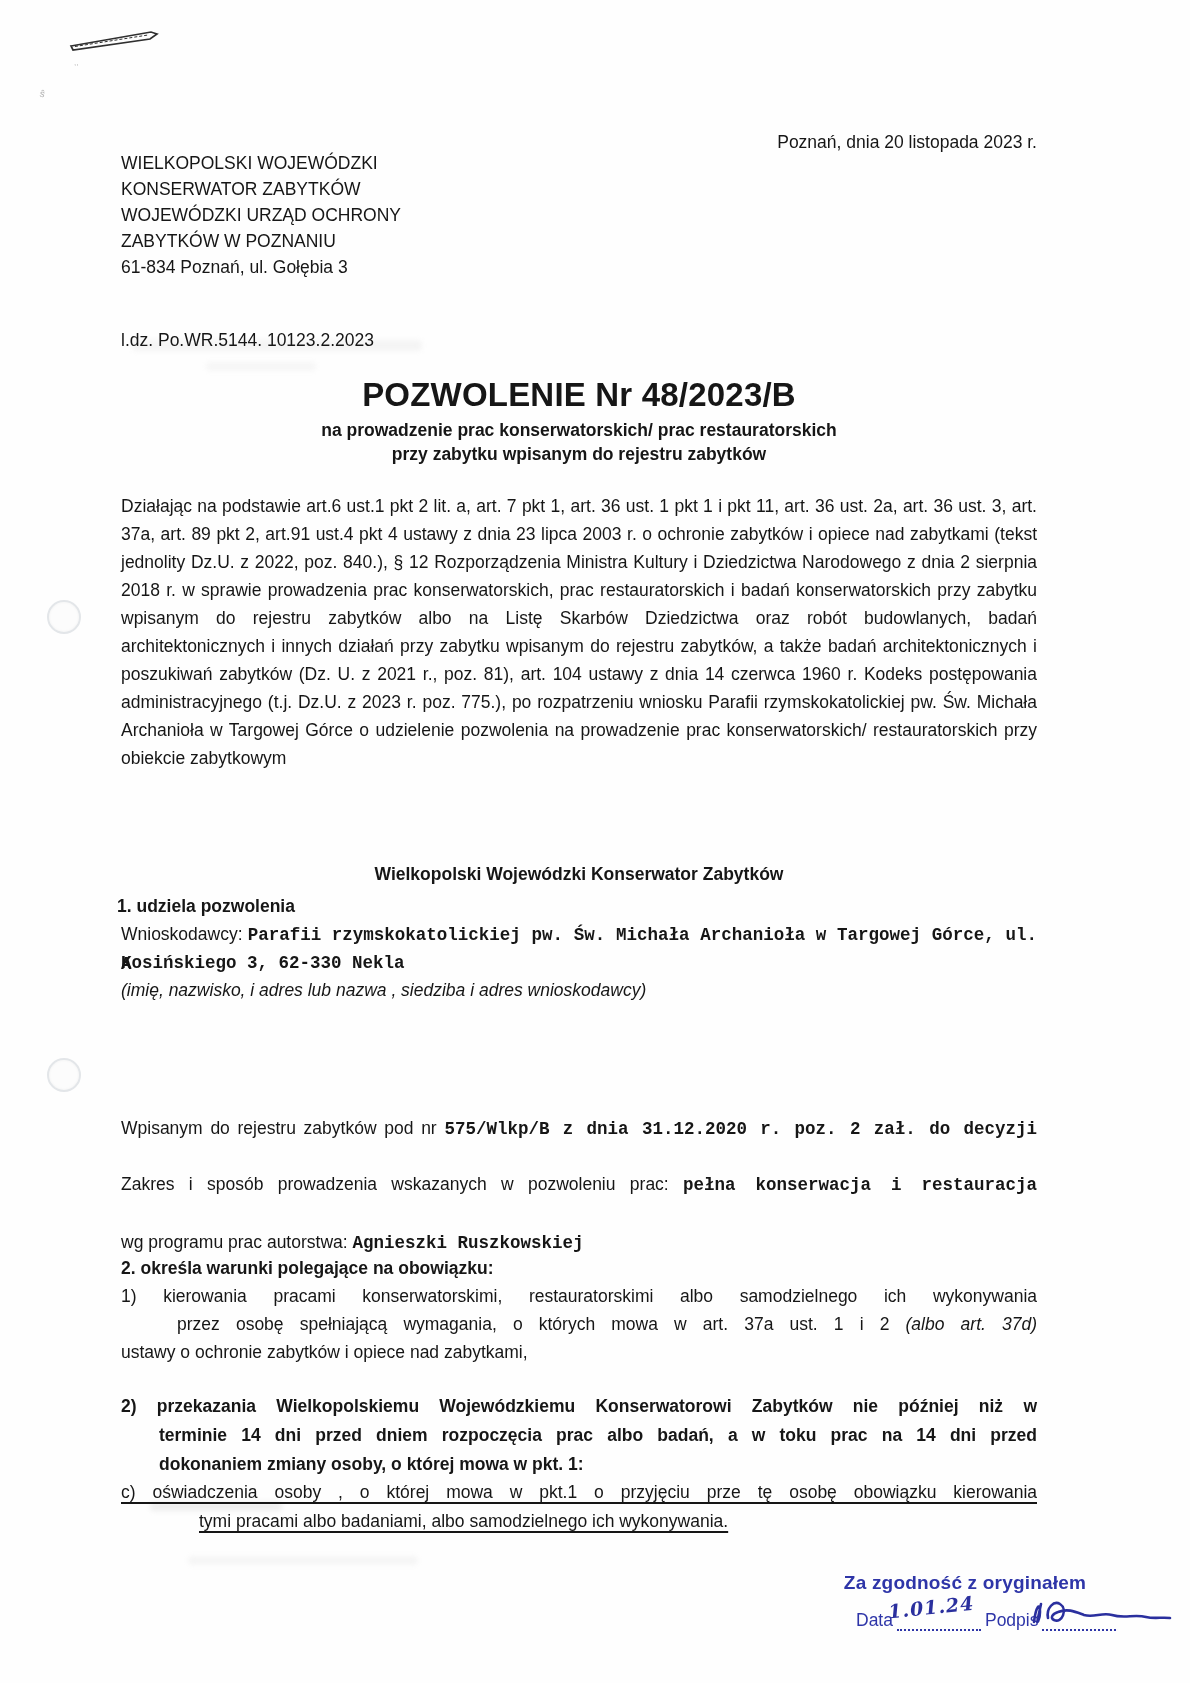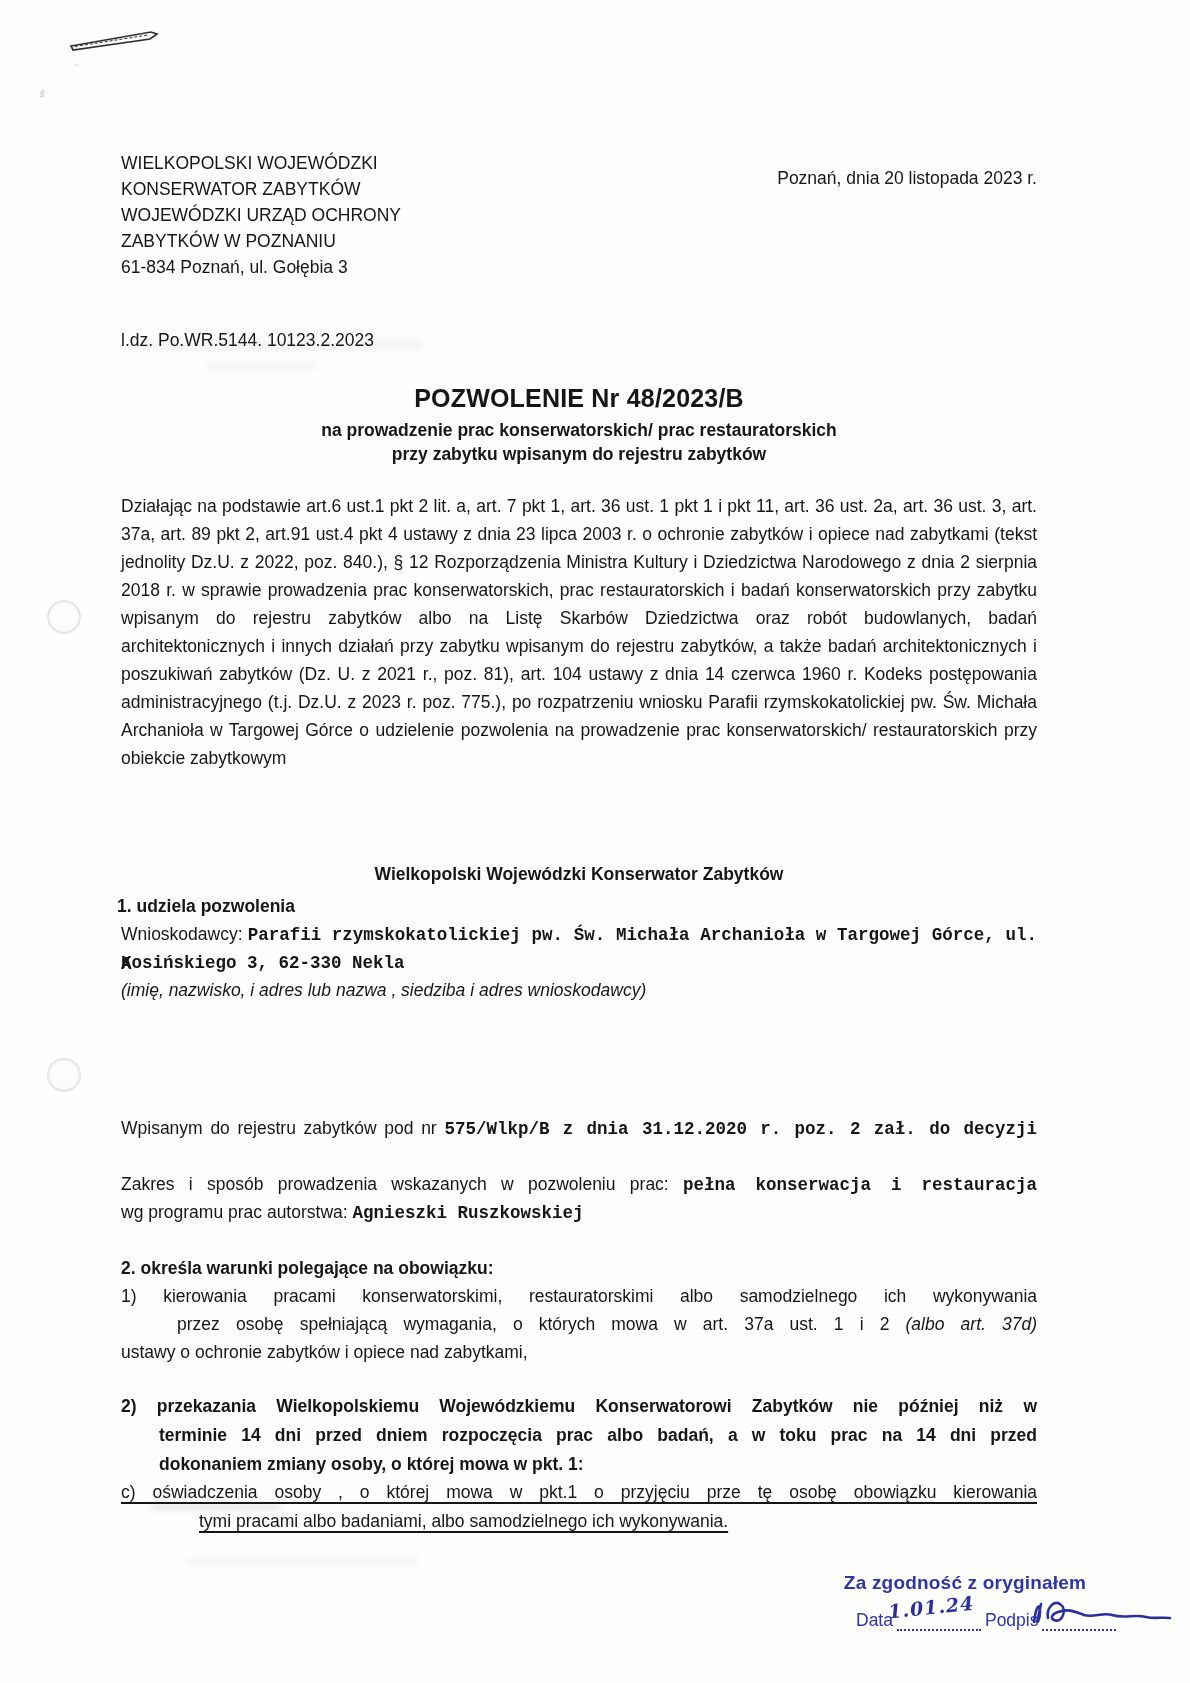--- a/index.html
+++ b/index.html
@@ -15,37 +15,37 @@
   .txt{font-size:17.5px;line-height:28px;}
   .b{font-weight:bold;font-family:Liberation Mono, monospace;}
   .i{font-style:italic;}
   .col{left:121px;width:916px;}
   .center{text-align:center;}
   .right{text-align:right;}
   .jl{text-align:justify;text-align-last:justify;text-justify:inter-word;}
   .just{text-align:justify;text-justify:inter-word;}
   .underl{text-decoration:underline;text-decoration-thickness:1.6px;text-underline-offset:4px;}
 
-  .date-line{top:128px;margin-top:36px;}
+  .date-line{top:128px;}
   .sender{top:150px;font-size:17.5px;line-height:26px;}
   .ref{top:326px;}
-  .title-main{top:384px;font-size:25px;font-weight:bold;letter-spacing:.2px;}
+  .title-main{top:376px;font-size:33px;font-weight:bold;letter-spacing:.2px;}
   .subtitle1{top:416px;font-weight:bold;}
   .subtitle2{top:440px;font-weight:bold;}
   .legal{top:492px;}
   .authority{top:860px;font-weight:bold;}
   .s1-heading{top:892px;font-weight:bold;left:117px;}
   .app-l1{top:920px;}
   .app-l2{top:948px;}
   .app-note{top:976px;font-style:italic;}
   .scope-intro{top:1033px;font-size:15.8px;}
   .object-name{top:1056px;font-weight:bold;}
   .register{top:1114px;}
   .zakres{top:1170px;}
-  .program{top:1198px;}
+  .program{top:1228px;}
   .s2-heading{top:1254px;font-weight:bold;}
   .p1l1{top:1282px;}
   .p1l2{top:1310px;padding-left:56px;width:860px;}
   .p1l3{top:1338px;}
   .p2l1{top:1392px;font-weight:bold;}
   .p2l2{top:1421px;padding-left:38px;width:878px;font-weight:bold;}
   .p2l3{top:1450px;padding-left:38px;font-weight:bold;}
   .pcl1{top:1478px;}
   .pcl2{top:1507px;padding-left:78px;}
 

